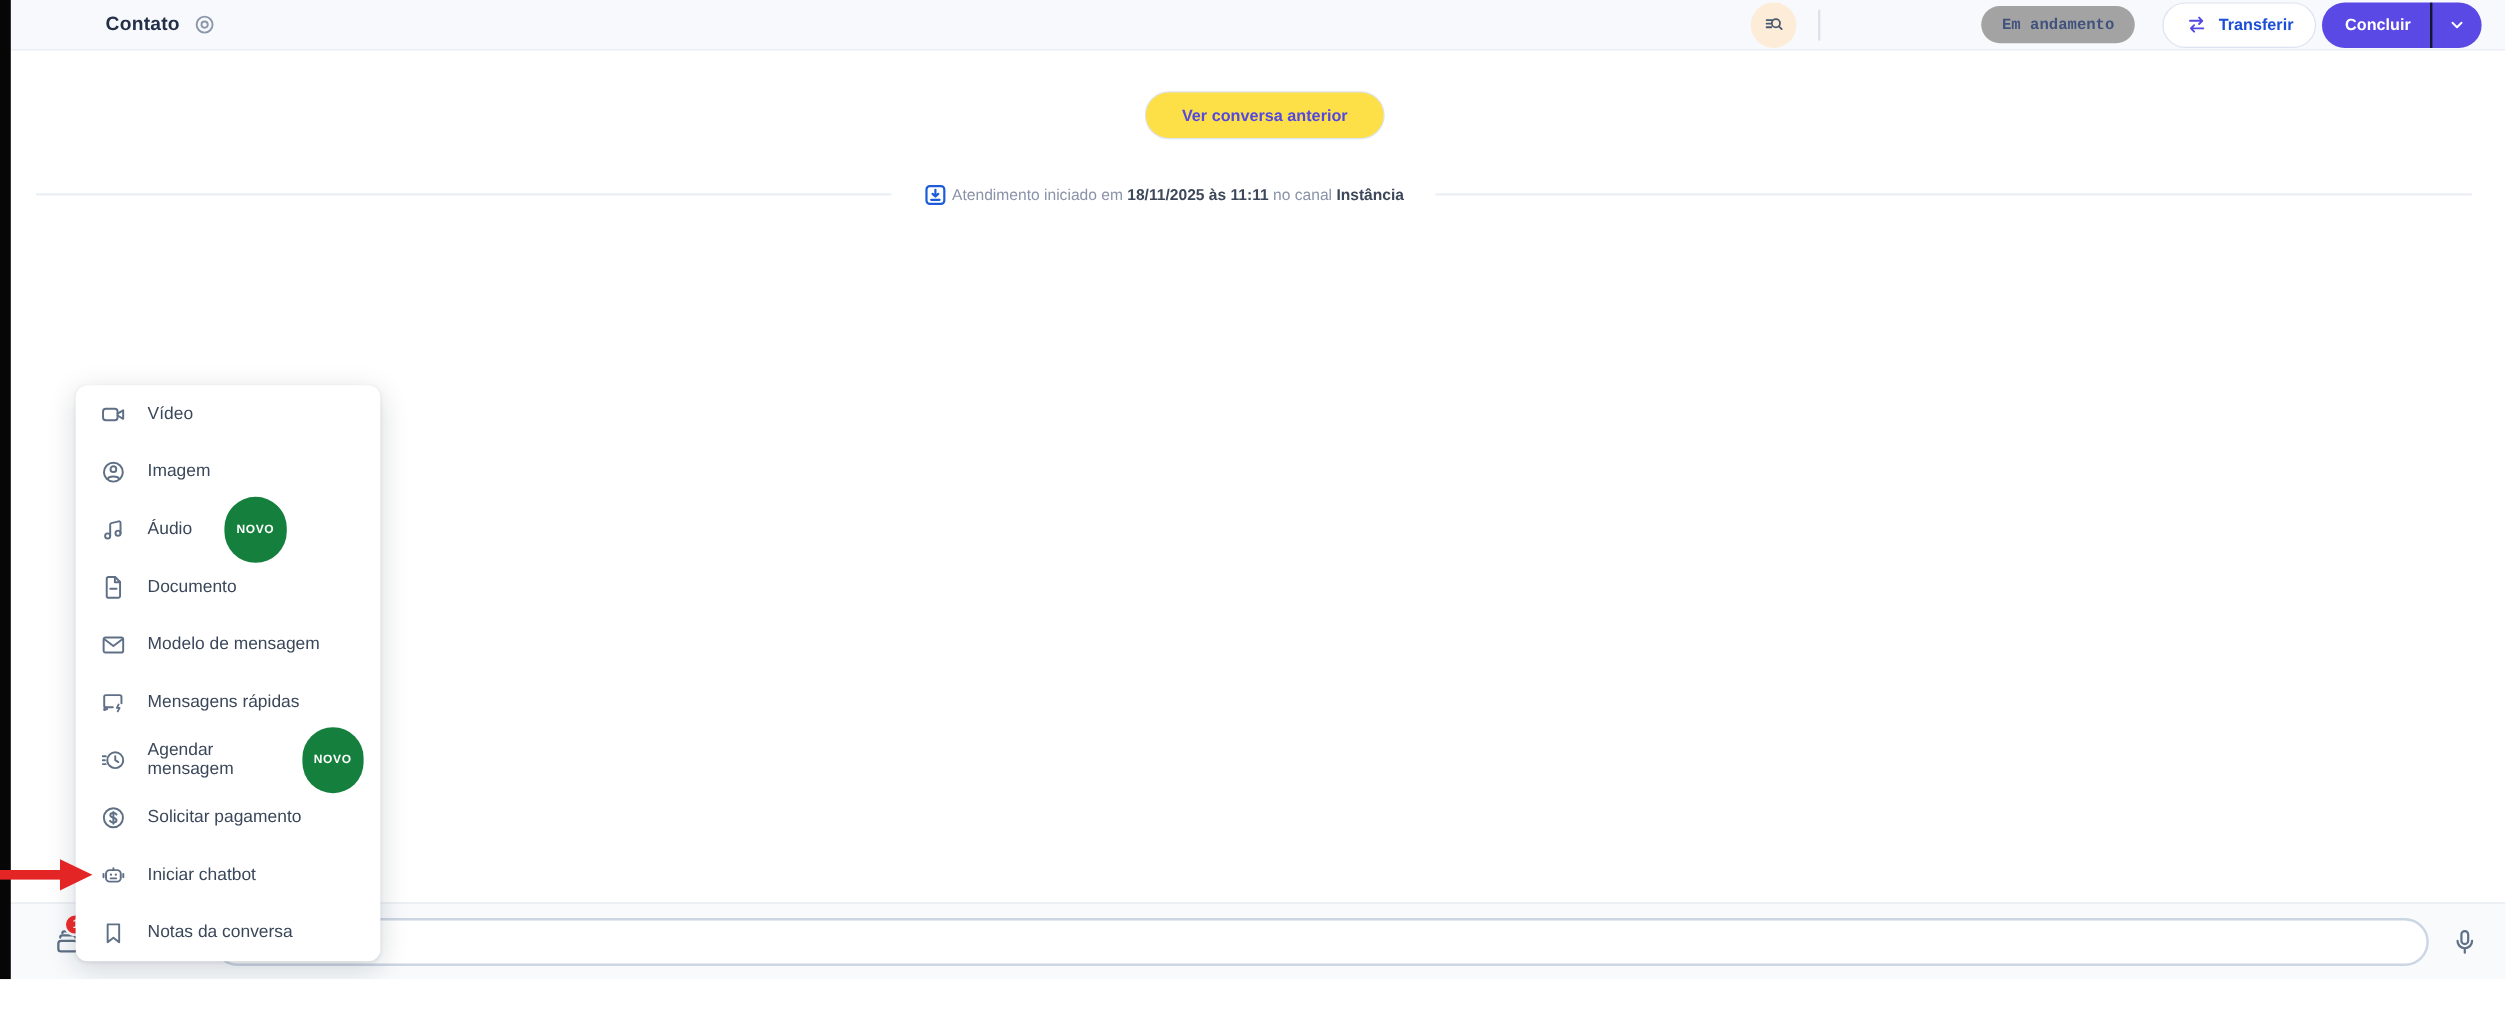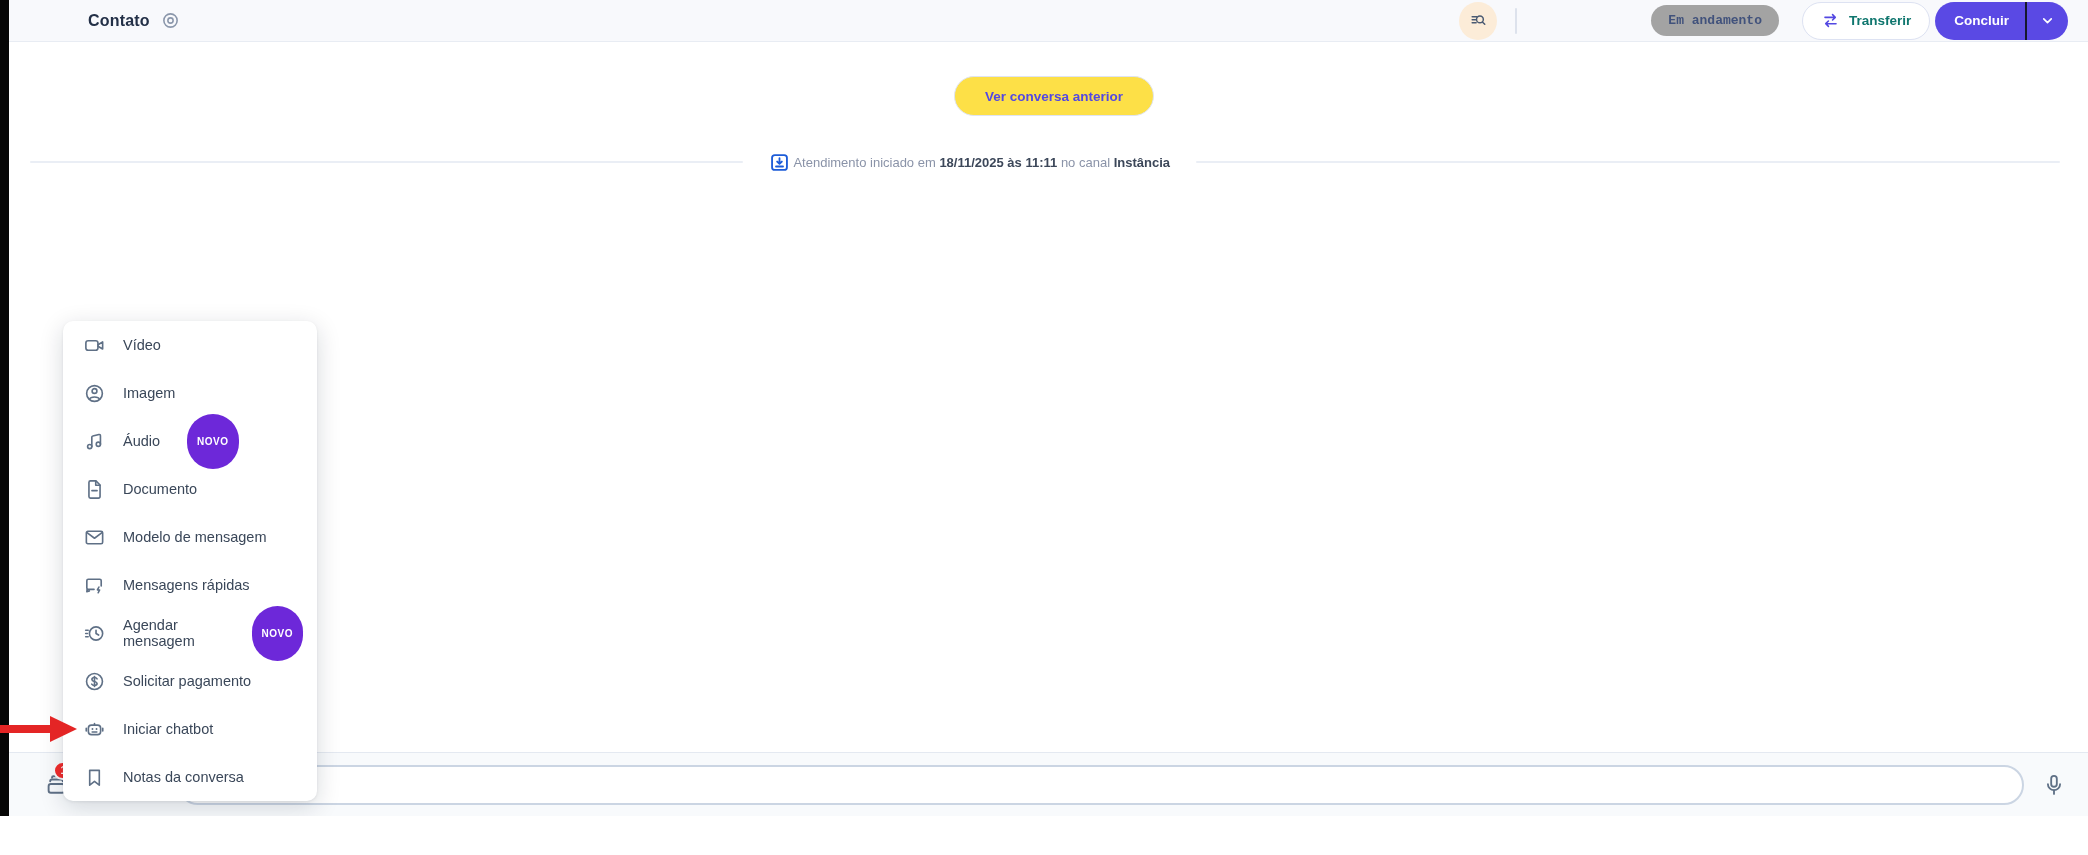--- a/index.html
+++ b/index.html
@@ -15,21 +15,21 @@
   .title-wrap{display:flex;align-items:center;gap:10px;}
   .page-title{font-size:16px;font-weight:700;color:#233047;letter-spacing:.2px;}
   .header-actions{margin-left:auto;display:flex;align-items:center;}
   .search-btn{width:38px;height:38px;border-radius:50%;background:#fcecd8;display:grid;
               place-items:center;cursor:pointer;border:none;}
   .v-sep{width:2px;height:26px;background:#dde2ec;margin-left:18px;border-radius:2px;}
   .status-pill{margin-left:134px;background:#a3a3a3;color:#41527c;font-size:13px;font-weight:700;
                padding:8px 17px;border-radius:999px;white-space:nowrap;font-family:Liberation Mono, monospace;}
   .transfer-btn{margin-left:23px;display:flex;align-items:center;gap:9px;background:#ffffff;
                 border:1px solid #dde2f2;border-radius:999px;padding:0 18px;height:38px;
-                color:#0f766e;font-size:13.5px;font-weight:700;cursor:pointer;}
+                color:#1d4ed8;font-size:13.5px;font-weight:700;cursor:pointer;}
   .conclude-btn{margin-left:5px;display:flex;align-items:stretch;background:#5a49e4;
                 border-radius:999px;height:38px;overflow:hidden;cursor:pointer;}
   .conclude-main{display:flex;align-items:center;padding:0 16px 0 19px;color:#ffffff;
                  font-size:13.5px;font-weight:700;}
   .conclude-sep{width:2px;background:#15182d;}
   .conclude-caret{display:flex;align-items:center;padding:0 13px;}
 
   
   .prev-btn{position:absolute;top:76px;left:1054px;transform:translateX(-50%);height:40px;
             padding:0 30px;background:#fde047;border:1px solid #dfe4f2;border-radius:999px;
@@ -45,21 +45,21 @@
   .sys-text b{color:#3c4759;font-weight:700;}
 
   
   .menu{position:absolute;left:63px;top:321px;width:254px;background:#ffffff;border-radius:10px;
         box-shadow:0 6px 24px rgba(15,23,42,.16),0 1px 3px rgba(15,23,42,.08);z-index:30;
         box-sizing:border-box;}
   .menu-item{height:48px;display:flex;align-items:center;gap:17px;padding:0 14px 0 20px;
              cursor:pointer;}
   .menu-icon{display:grid;place-items:center;width:23px;height:23px;color:#5f7086;flex:0 0 auto;}
   .menu-label{font-size:14.5px;color:#3a4759;}
-  .novo{margin-left:10px;background:#6d28d9;color:#ffffff;font-size:10px;font-weight:700;
+  .novo{margin-left:10px;background:#15803d;color:#ffffff;font-size:10px;font-weight:700;
         letter-spacing:.5px;padding:22px 10px;border-radius:999px;}
 
   
   .red-arrow{position:absolute;left:0;top:714px;z-index:50;pointer-events:none;}
 
   
   .composer{position:absolute;left:9px;right:0;bottom:0;height:64px;background:#f8fafc;
             border-top:1px solid #e4e9f1;display:flex;align-items:center;
             padding:0 20px 0 33px;box-sizing:border-box;z-index:8;}
   .comp-icon{position:relative;display:grid;place-items:center;width:28px;height:28px;

